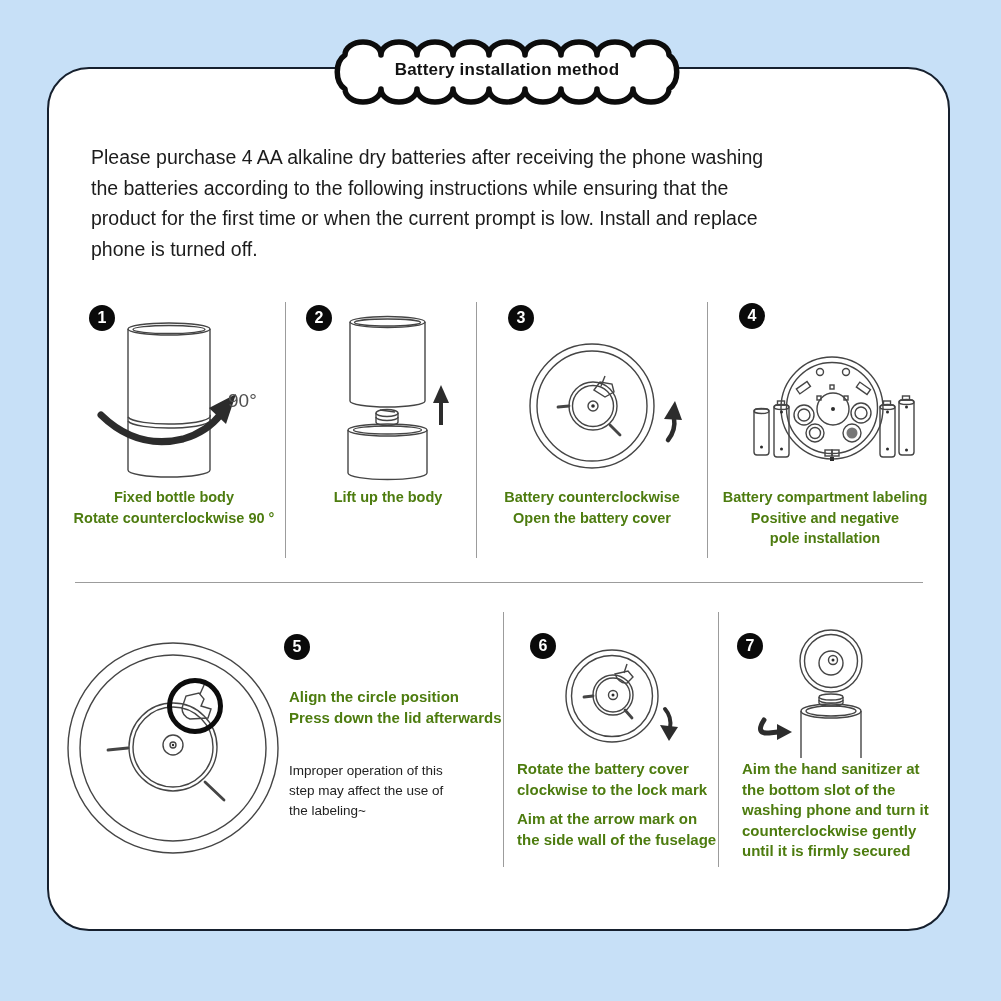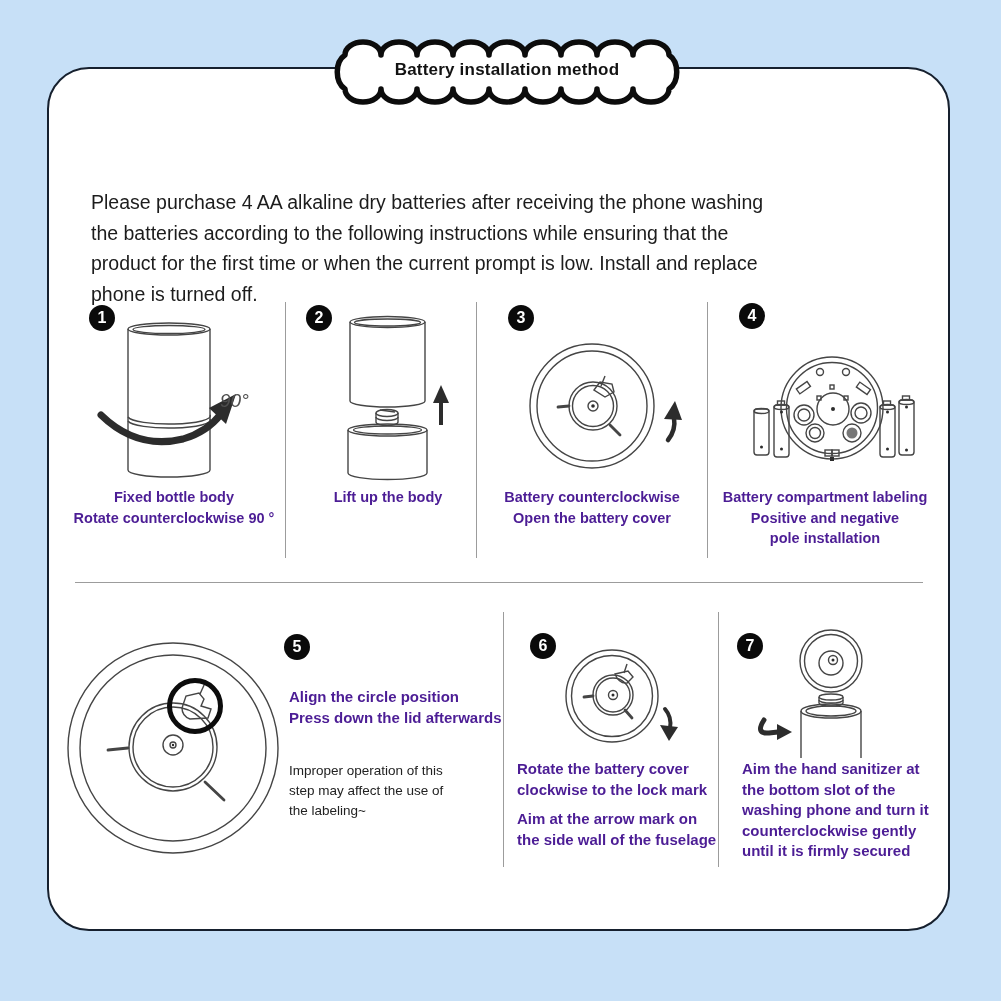--- a/index.html
+++ b/index.html
@@ -19,40 +19,40 @@
   }
   .bubble-wrap{position:absolute;left:333px;top:38px;width:348px;height:68px;}
   .bubble-wrap svg{position:absolute;left:0;top:0;}
   .bubble-title{
     position:absolute;left:0;top:0;width:348px;height:64px;
     display:flex;align-items:center;justify-content:center;
     font-size:17px;font-weight:bold;color:#121212;letter-spacing:.2px;
   }
   .intro{
     position:absolute;left:91px;top:142px;width:840px;
-    font-size:19.5px;line-height:30.5px;color:#1c1c1c;margin-top:45px;
+    font-size:19.5px;line-height:30.5px;color:#1c1c1c;
   }
   .badge{
     position:absolute;width:26px;height:26px;border-radius:50%;
     background:#0a0a0a;color:#ffffff;font-weight:bold;font-size:16px;
     display:flex;align-items:center;justify-content:center;
   }
   .b1{left:89px;top:305px;}  .b2{left:306px;top:305px;}
   .b3{left:508px;top:305px;} .b4{left:739px;top:303px;}
   .b5{left:284px;top:634px;} .b6{left:530px;top:633px;}
   .b7{left:737px;top:633px;}
   .illus{position:absolute;}
   .i1{left:95px;top:320px;}  .i2{left:338px;top:313px;}
   .i3{left:522px;top:338px;} .i4{left:740px;top:352px;}
   .i5{left:62px;top:636px;}  .i6{left:558px;top:646px;}
   .i7{left:742px;top:625px;}
   .deg{
-    position:absolute;left:220px;top:390px;font-size:19px;color:#4f4f4f;font-style:italic;
-  }
-  .caps{position:absolute;font-size:14.5px;font-weight:bold;line-height:20.5px;color:#4c1d95;}
+    position:absolute;left:228px;top:390px;font-size:19px;color:#4f4f4f;
+  }
+  .caps{position:absolute;font-size:14.5px;font-weight:bold;line-height:20.5px;color:#4d7c0f;}
   .caps.center{text-align:center;}
   .c1{left:64px;top:487px;width:220px;}
   .c2{left:303px;top:487px;width:170px;}
   .c3{left:495px;top:487px;width:194px;}
   .c4{left:706px;top:487px;width:238px;}
   .c5{left:289px;top:687px;width:215px;font-size:15px;}
   .n5{position:absolute;left:289px;top:737px;width:200px;font-size:13.5px;font-weight:normal;line-height:20px;color:#222222;margin-top:24px;}
   .c6a{left:517px;top:759px;width:200px;font-size:15px;}
   .c6b{left:517px;top:809px;width:200px;font-size:15px;}
   .c7{left:742px;top:759px;width:195px;font-size:15px;}

